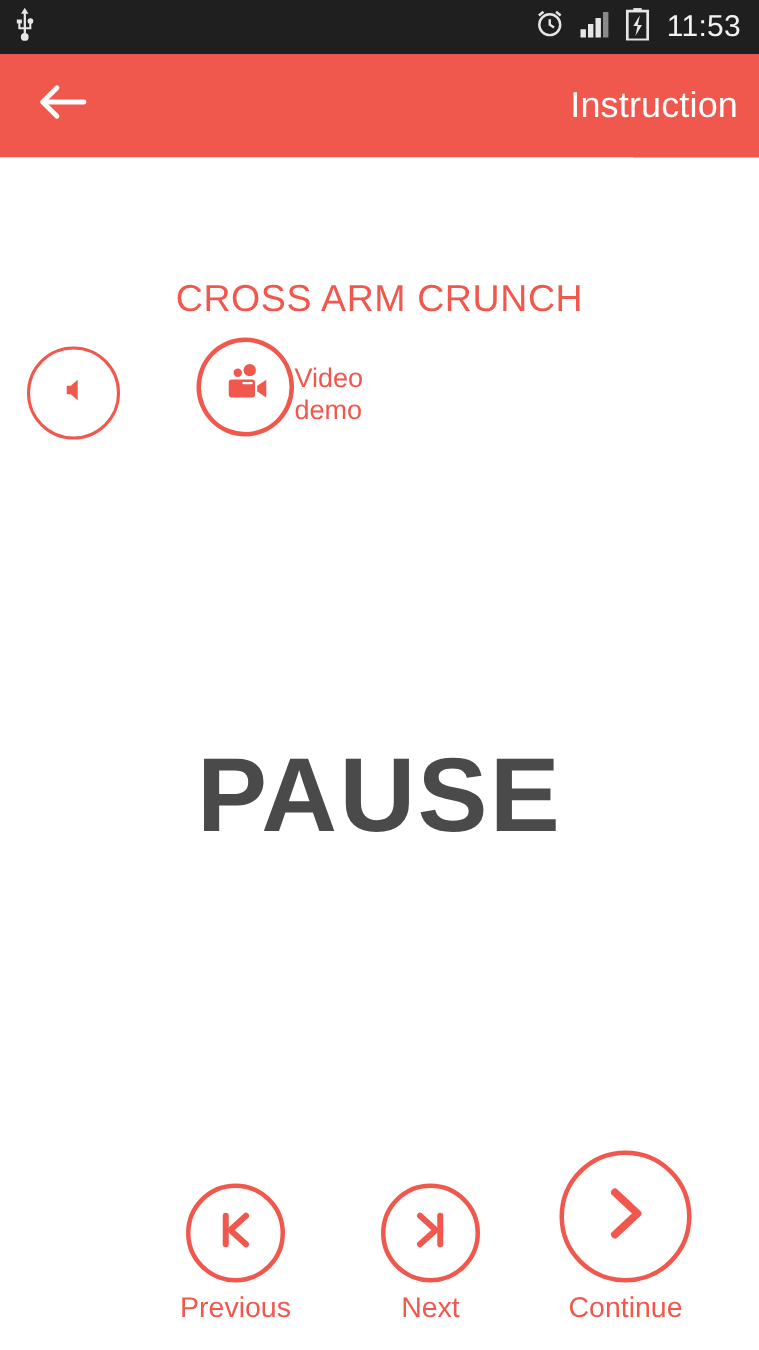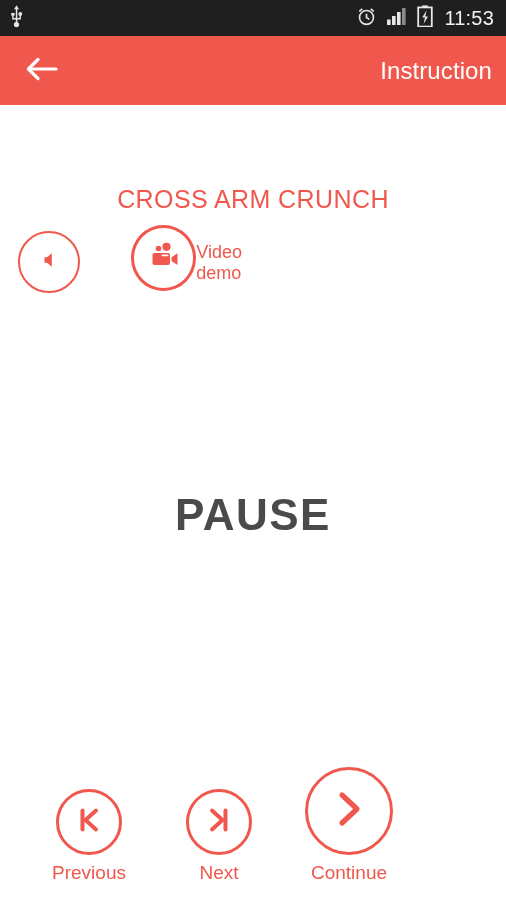--- a/index.html
+++ b/index.html
@@ -123,34 +123,34 @@
     font-size: 18px;
   }
 
   
   #state-text {
     position: absolute;
     top: 385px;
     width: 506px;
     text-align: center;
     color: #4a4a4a;
-    font-size: 44px;
+    font-size: 70px;
     font-weight: bold;
     letter-spacing: 1.5px;
   }
 
   
   #controls {
     position: absolute;
     bottom: 8px; left: 0;
     width: 506px;
     height: 130px;
     display: flex;
     align-items: flex-end;
-    justify-content: flex-start;
+    justify-content: flex-end;
     padding: 0 24px 8px 24px;
   }
   .control {
     display: flex;
     flex-direction: column;
     align-items: center;
     cursor: pointer;
     width: 130px;
   }
   .control-circle {

